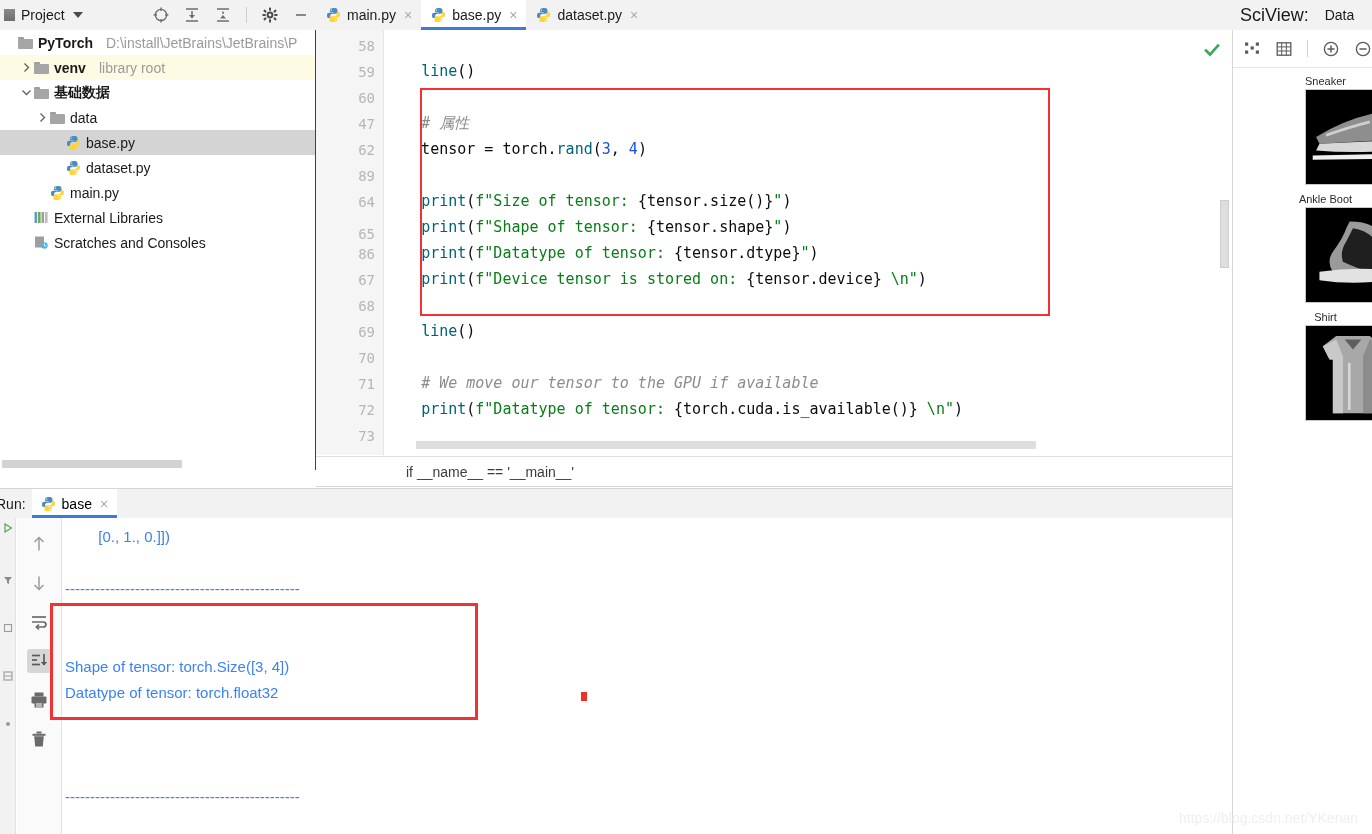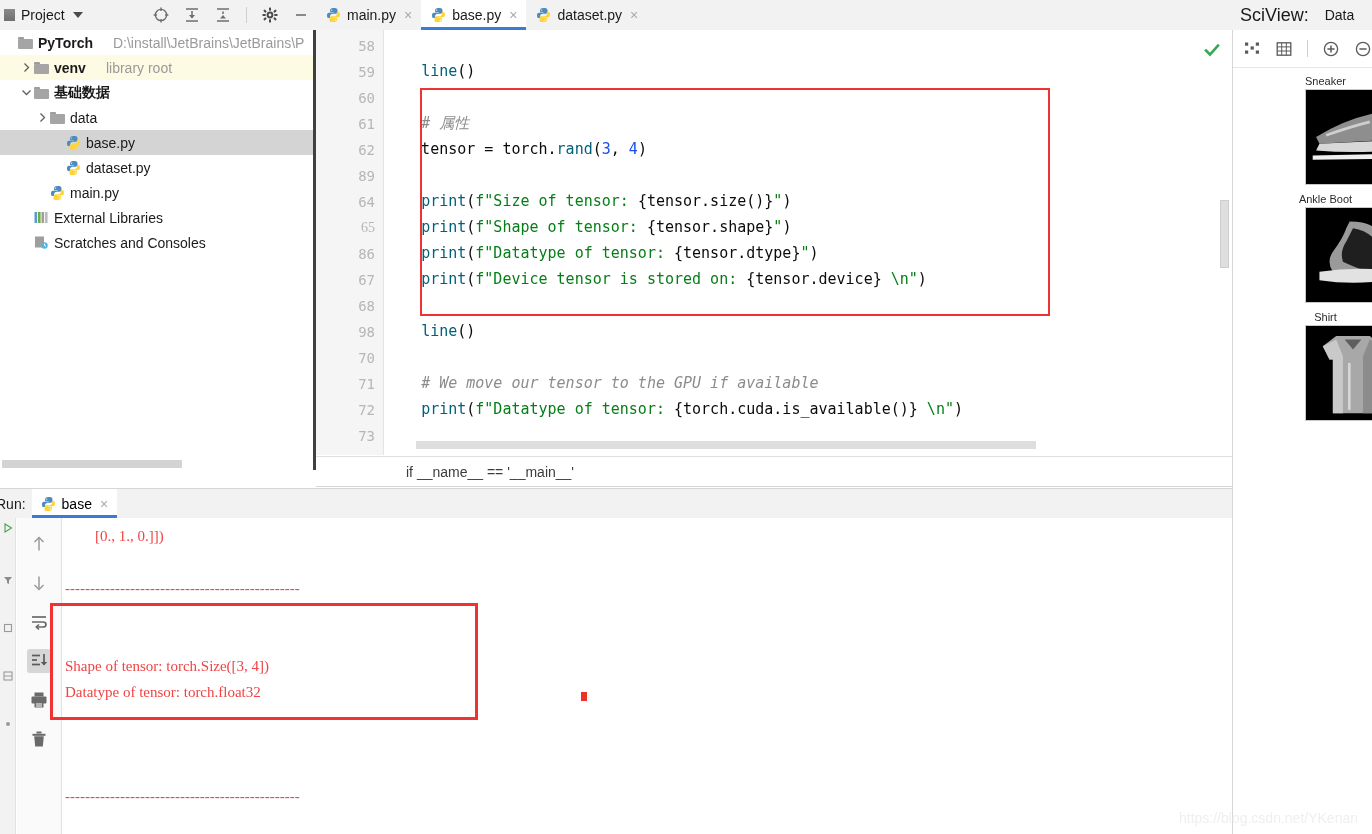--- a/index.html
+++ b/index.html
@@ -33,32 +33,32 @@
   .pyicon{width:15px;height:16px;position:relative;flex:0 0 auto;}
   .tabclose{color:#a8a8a8;font-size:14px;margin-left:2px;line-height:1;}
 
   .sv-header{position:absolute;left:1232px;top:0;width:140px;height:30px;background:#f2f2f2;
              display:flex;align-items:center;}
   .sv-label{margin-left:8px;font-size:18px;color:#1a1a1a;}
   .sv-tab{margin-left:16px;font-size:14px;color:#1a1a1a;}
 
   
   .tree{position:absolute;left:0;top:30px;width:316px;height:440px;background:#ffffff;
-        border-right:3px solid #404040;box-sizing:border-box;overflow:hidden;}
+        border-right:1px solid #404040;box-sizing:border-box;overflow:hidden;}
   .trow{height:25px;display:flex;align-items:center;white-space:nowrap;font-size:14px;padding-right:4px;}
   .trow.hl-venv{background:#fdfbe3;}
   .trow.selected{background:#d4d4d4;}
   .arrow{width:13px;height:13px;flex:0 0 auto;margin-right:1px;}
   .spacer{flex:0 0 auto;}
   .folder{width:15px;height:12px;flex:0 0 auto;margin-right:5px;position:relative;}
   .folder:before{content:"";position:absolute;left:0;top:0;width:6px;height:2px;background:#9d9d9d;border-radius:1px 1px 0 0;}
   .folder:after{content:"";position:absolute;left:0;top:2px;width:15px;height:10px;background:#a5a5a5;border-radius:1px;}
   .tlabel{color:#1a1a1a;}
   .tlabel.b{font-weight:bold;}
-  .tsub{color:#9a9a9a;margin-left:20px;}
+  .tsub{color:#9a9a9a;margin-left:13px;}
   .libicon{width:15px;height:13px;margin-right:5px;flex:0 0 auto;}
   .tree-hscroll{position:absolute;left:0;bottom:0;width:316px;height:12px;background:#ffffff;}
   .tree-hscroll i{position:absolute;left:2px;top:2px;width:180px;height:8px;background:#d3d3d3;border-radius:1px;}
 
   
   .editor{position:absolute;left:316px;top:30px;width:916px;height:425px;background:#ffffff;overflow:hidden;}
   .gutter{position:absolute;left:0;top:0;width:68px;height:425px;background:#f5f5f5;border-right:1px solid #e4e4e4;box-sizing:border-box;}
   .lnum{position:absolute;right:8px;font-size:14px;color:#b6b6b6;font-family:"DejaVu Sans Mono",monospace;}
   .codearea{position:absolute;left:69px;top:0;right:0;height:425px;}
   .cline{position:absolute;left:0;font-family:"DejaVu Sans Mono",monospace;font-size:15px;white-space:pre;color:#0b0b0b;}
@@ -99,21 +99,21 @@
   .run-tab{height:29px;display:flex;align-items:center;gap:6px;padding:0 9px;font-size:14px;
            background:#fff;position:relative;box-sizing:border-box;}
   .run-tab:after{content:"";position:absolute;left:0;bottom:0;width:100%;height:3px;background:#3a7bd5;}
   .run-left-strip{position:absolute;left:0;top:30px;width:16px;height:316px;background:#f2f2f2;border-right:1px solid #e2e2e2;box-sizing:border-box;}
   .strip-ic{position:absolute;left:2px;width:12px;height:12px;}
   .run-toolbar{position:absolute;left:17px;top:30px;width:45px;height:316px;background:#fafafa;
                border-right:1px solid #e2e2e2;box-sizing:border-box;display:flex;flex-direction:column;align-items:center;padding-top:14px;gap:15px;}
   .rtb{width:24px;height:24px;display:flex;align-items:center;justify-content:center;border-radius:3px;}
   .rtb.on{background:#d6d6d6;}
   .console{position:absolute;left:63px;top:30px;right:0;height:316px;background:#ffffff;overflow:hidden;}
-  .coline{position:absolute;left:0;font-family:Liberation Serif, serif;font-size:15px;color:#ef4444;white-space:pre;}
+  .coline{position:absolute;left:0;font-family:Liberation Sans, sans-serif;font-size:15px;color:#3b82f6;white-space:pre;}
   .redbox-out{position:absolute;left:50px;top:115px;width:428px;height:117px;border:3px solid #f03232;box-sizing:border-box;}
   .reddot{position:absolute;left:581px;top:692px;width:6px;height:9px;background:#ee3124;}
   .watermark{position:absolute;right:14px;bottom:8px;font-size:14px;color:#efefef;}
 </style>
 </head>
 <body>
 
 <div class="app">
 
   <div class="toprow">
@@ -291,29 +291,29 @@
     <div class="tree-hscroll">
         <i></i>
       </div>
   </div>
 
   <div class="editor">
     <div class="gutter" id="gutter">
         <div class="lnum" style="top: 8px;">58</div>
         <div class="lnum" style="top: 34px;">59</div>
         <div class="lnum" style="top: 60px;">60</div>
-        <div class="lnum" style="top: 86px;">61</div>
+        <div class="lnum" style="top: 86px;">47</div>
         <div class="lnum" style="top: 112px;">62</div>
         <div class="lnum" style="top: 138px;">89</div>
         <div class="lnum" style="top: 164px;">64</div>
-        <div class="lnum" style="top: 190px; font-family: Liberation Serif, serif;">65</div>
+        <div class="lnum" style="top: 196px;">65</div>
         <div class="lnum" style="top: 216px;">86</div>
         <div class="lnum" style="top: 242px;">67</div>
         <div class="lnum" style="top: 268px;">68</div>
-        <div class="lnum" style="top: 294px;">98</div>
+        <div class="lnum" style="top: 294px;">69</div>
         <div class="lnum" style="top: 320px;">70</div>
         <div class="lnum" style="top: 346px;">71</div>
         <div class="lnum" style="top: 372px;">72</div>
         <div class="lnum" style="top: 398px;">73</div>
       </div>
     <div class="codearea" id="codearea">
         <div class="cline" style="top: 32px;">    <span class="fn">line</span>()</div>
         <div class="cline" style="top: 84px;">    <span class="cmt"># 属性</span></div>
         <div class="cline" style="top: 110px;">    tensor = torch.<span class="fn">rand</span>(<span class="num">3</span>, <span class="num">4</span>)</div>
         <div class="cline" style="top: 162px;">    <span class="fn">print</span>(<span class="str">f"Size of tensor: </span><span class="brace">{</span><span class="brace">tensor.size()</span><span class="brace">}</span><span class="str">"</span>)</div>

